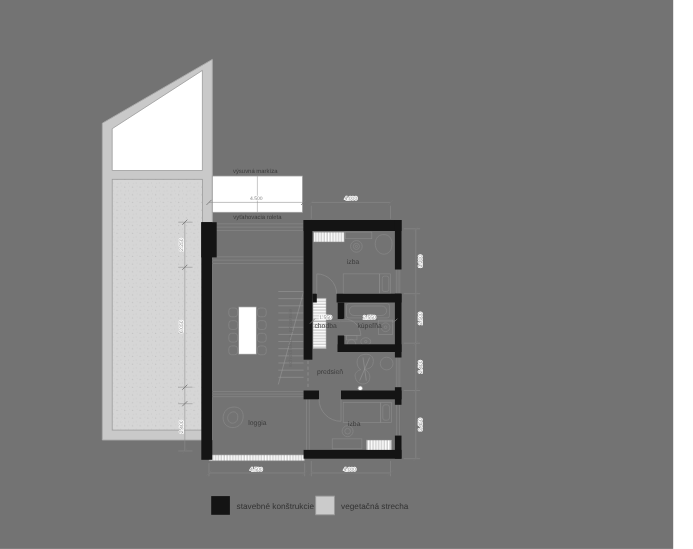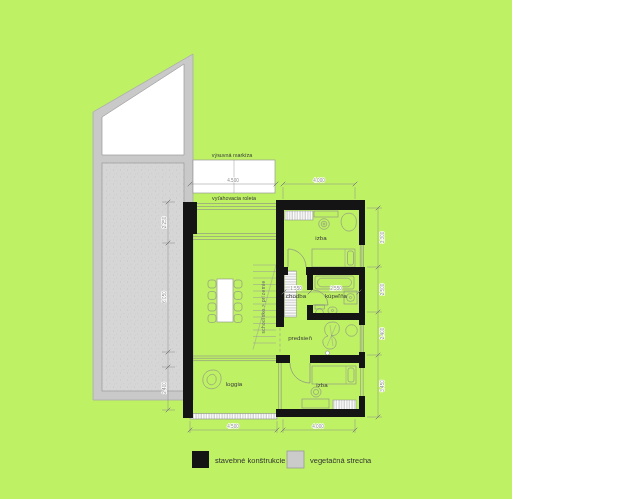--- a/index.html
+++ b/index.html
@@ -1,16 +1,16 @@
 <!DOCTYPE html>
 <html><head>
 <meta charset="utf-8">
 <style>
   html,body{margin:0;padding:0;background:#ffffff;}
-  .canvas{position:relative;width:512px;height:499px;background:#bef264;overflow:hidden;}
+  .canvas{position:relative;width:612px;height:499px;background:#737373;overflow:hidden;}
   svg{display:block;}
   svg text{font-family:"Liberation Sans","DejaVu Sans",sans-serif;}
   .room{font-size:6.2px;fill:#3c3c3c;text-anchor:middle;}
   .ann{font-size:5.4px;fill:#3c3c3c;text-anchor:middle;}
   .dim{font-size:4.6px;fill:#8d8d8d;text-anchor:middle;paint-order:stroke;stroke:#ffffff;stroke-width:1.4px;}
   .stairlbl{font-size:4.8px;fill:#6a6a6a;text-anchor:middle;letter-spacing:.4px;}
   .legend-label{font-size:7.5px;fill:#333333;}
   .thin{stroke:#8a8a8a;stroke-width:.6;fill:none;}
   .thin2{stroke:#9a9a9a;stroke-width:.5;fill:none;}
   .furn{stroke:#8a8a8a;stroke-width:.6;fill:#ffffff;}

